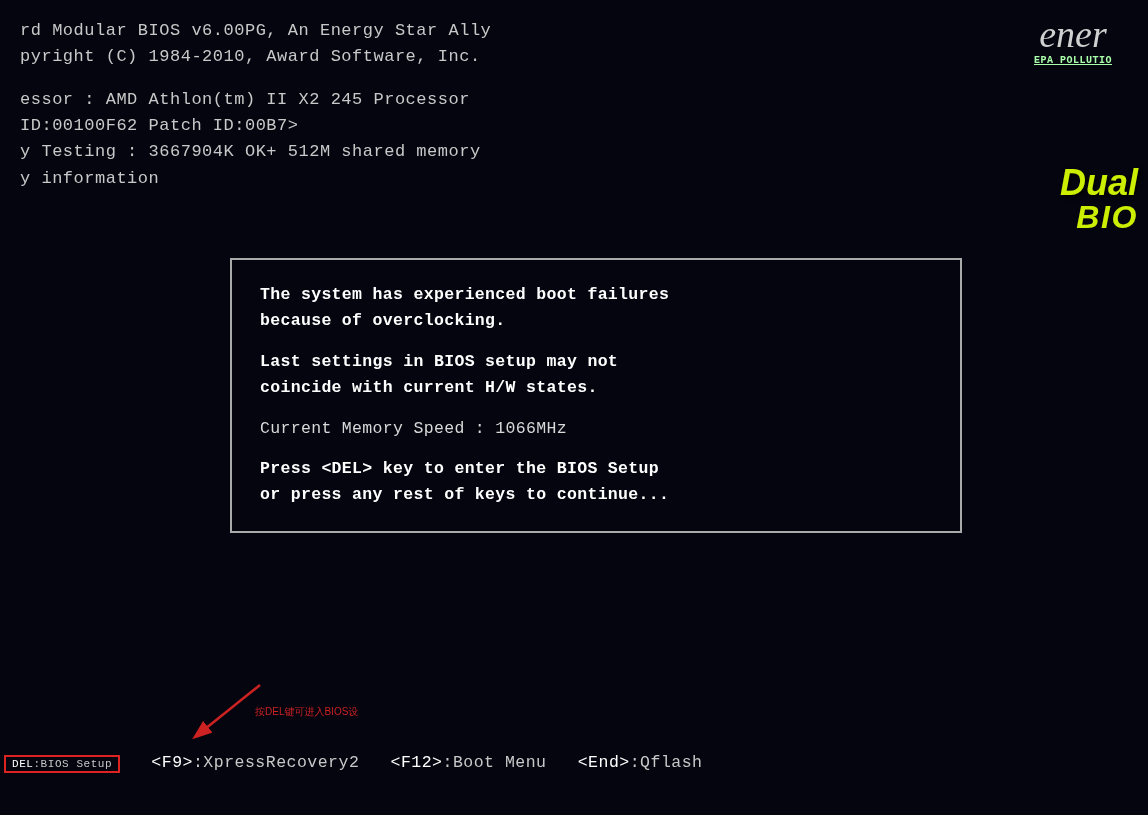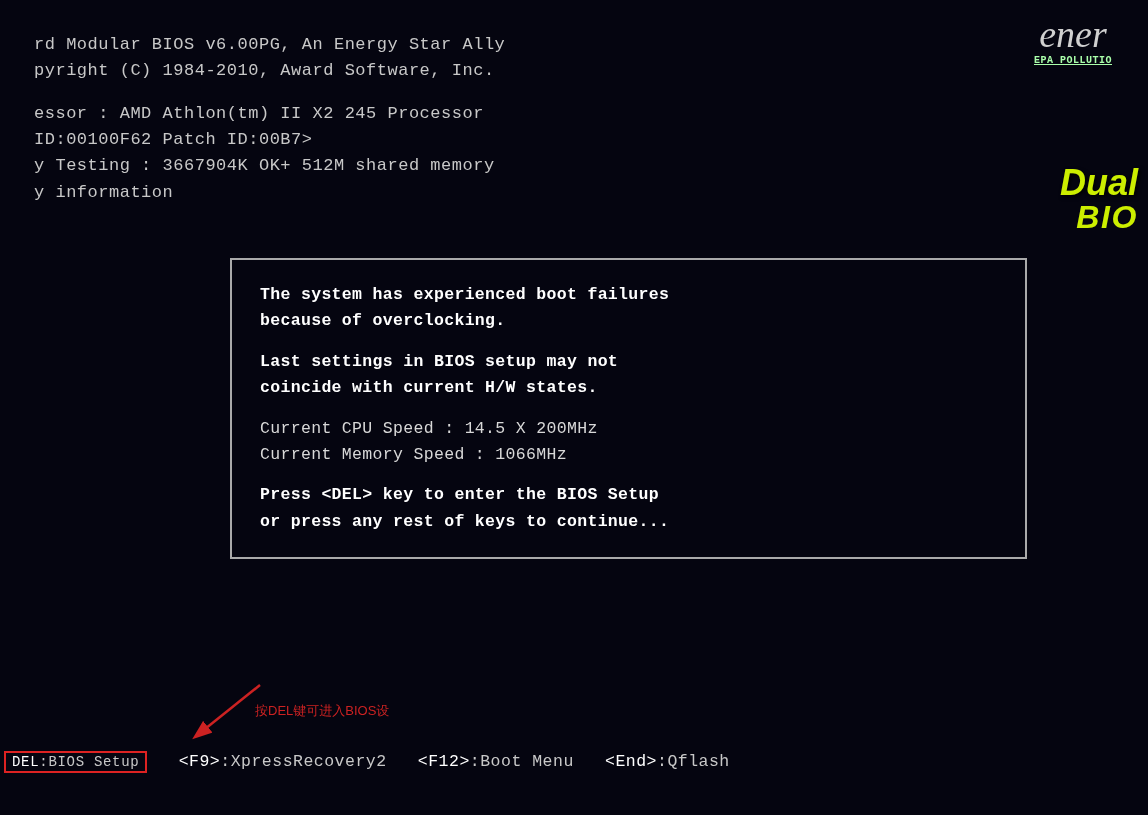--- a/index.html
+++ b/index.html
@@ -11,21 +11,21 @@
       overflow: hidden;
       font-family: 'Courier New', Courier, monospace;
       color: #c8c8c8;
       position: relative;
     }
 
     .bios-screen {
       width: 100%;
       height: 100%;
       background-color: #050510;
-      padding: 14px;
+      padding: 0;
       position: relative;
     }
 
     .top-section {
       padding: 18px 20px 0 20px;
       position: relative;
     }
 
     .bios-line {
       font-size: 17px;
@@ -92,21 +92,21 @@
       font-family: Arial, sans-serif;
       line-height: 1;
       letter-spacing: 0.05em;
     }
 
     
     .dialog-box {
       position: absolute;
       top: 258px;
       left: 230px;
-      width: 797px;
+      width: 732px;
       border: 2px solid #aaaaaa;
       background-color: #050510;
       padding: 22px 28px;
     }
 
     .dialog-line {
       font-size: 16.5px;
       color: #ffffff;
       font-weight: bold;
       line-height: 1.6;
@@ -124,21 +124,21 @@
 
     
     .bottom-annotation {
       position: absolute;
       bottom: 95px;
       left: 255px;
     }
 
     .annotation-text {
       color: #cc2222;
-      font-size: 13px;
+      font-size: 10px;
       font-family: 'SimSun', '宋体', sans-serif;
     }
 
     
     .arrow-container {
       position: absolute;
       bottom: 65px;
       left: 185px;
     }
 
@@ -165,21 +165,21 @@
 
     .key-highlight {
       color: #ffffff;
     }
 
     .bios-setup-box {
       display: inline-block;
       border: 2px solid #dd2222;
       padding: 1px 6px;
       color: #c8c8c8;
-      font-size: 14px;
+      font-size: 11px;
       letter-spacing: 0.05em;
     }
 
     .bottom-date {
       font-size: 16px;
       color: #c8c8c8;
       padding-left: 4px;
       letter-spacing: 0.03em;
       margin-top: 2px;
     }
@@ -220,21 +220,20 @@
     <div class="bios-text-logo">BIO</div>
   </div>
 
   <div class="dialog-box">
     <div class="dialog-line">The system has experienced boot failures</div>
     <div class="dialog-line">because of overclocking.</div>
     <div class="dialog-spacer"></div>
     <div class="dialog-line">Last settings in BIOS setup may not</div>
     <div class="dialog-line">coincide with current H/W states.</div>
     <div class="dialog-spacer"></div>
-    <div class="dialog-line normal-weight">Current CPU Speed   : 14.5 X 200MHz</div>
     <div class="dialog-line normal-weight">Current Memory Speed : 1066MHz</div>
     <div class="dialog-spacer"></div>
     <div class="dialog-line">Press &lt;DEL&gt; key to enter the BIOS Setup</div>
     <div class="dialog-line">or press any rest of keys to continue...</div>
   </div>
 
   <div class="bottom-annotation">
     <span class="annotation-text">按DEL键可进入BIOS设</span>
   </div>
 

